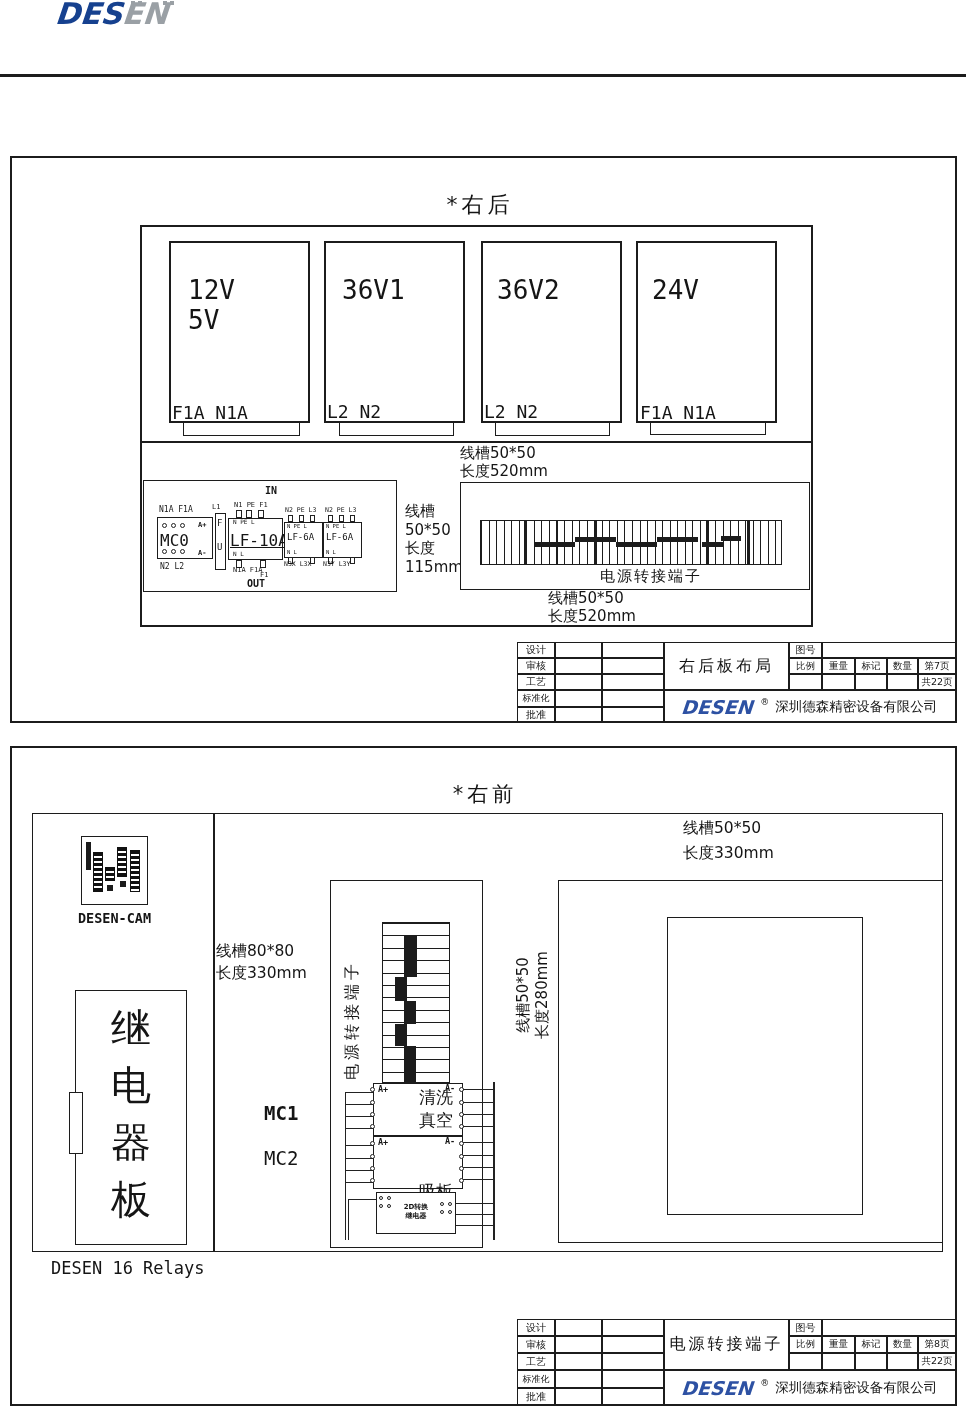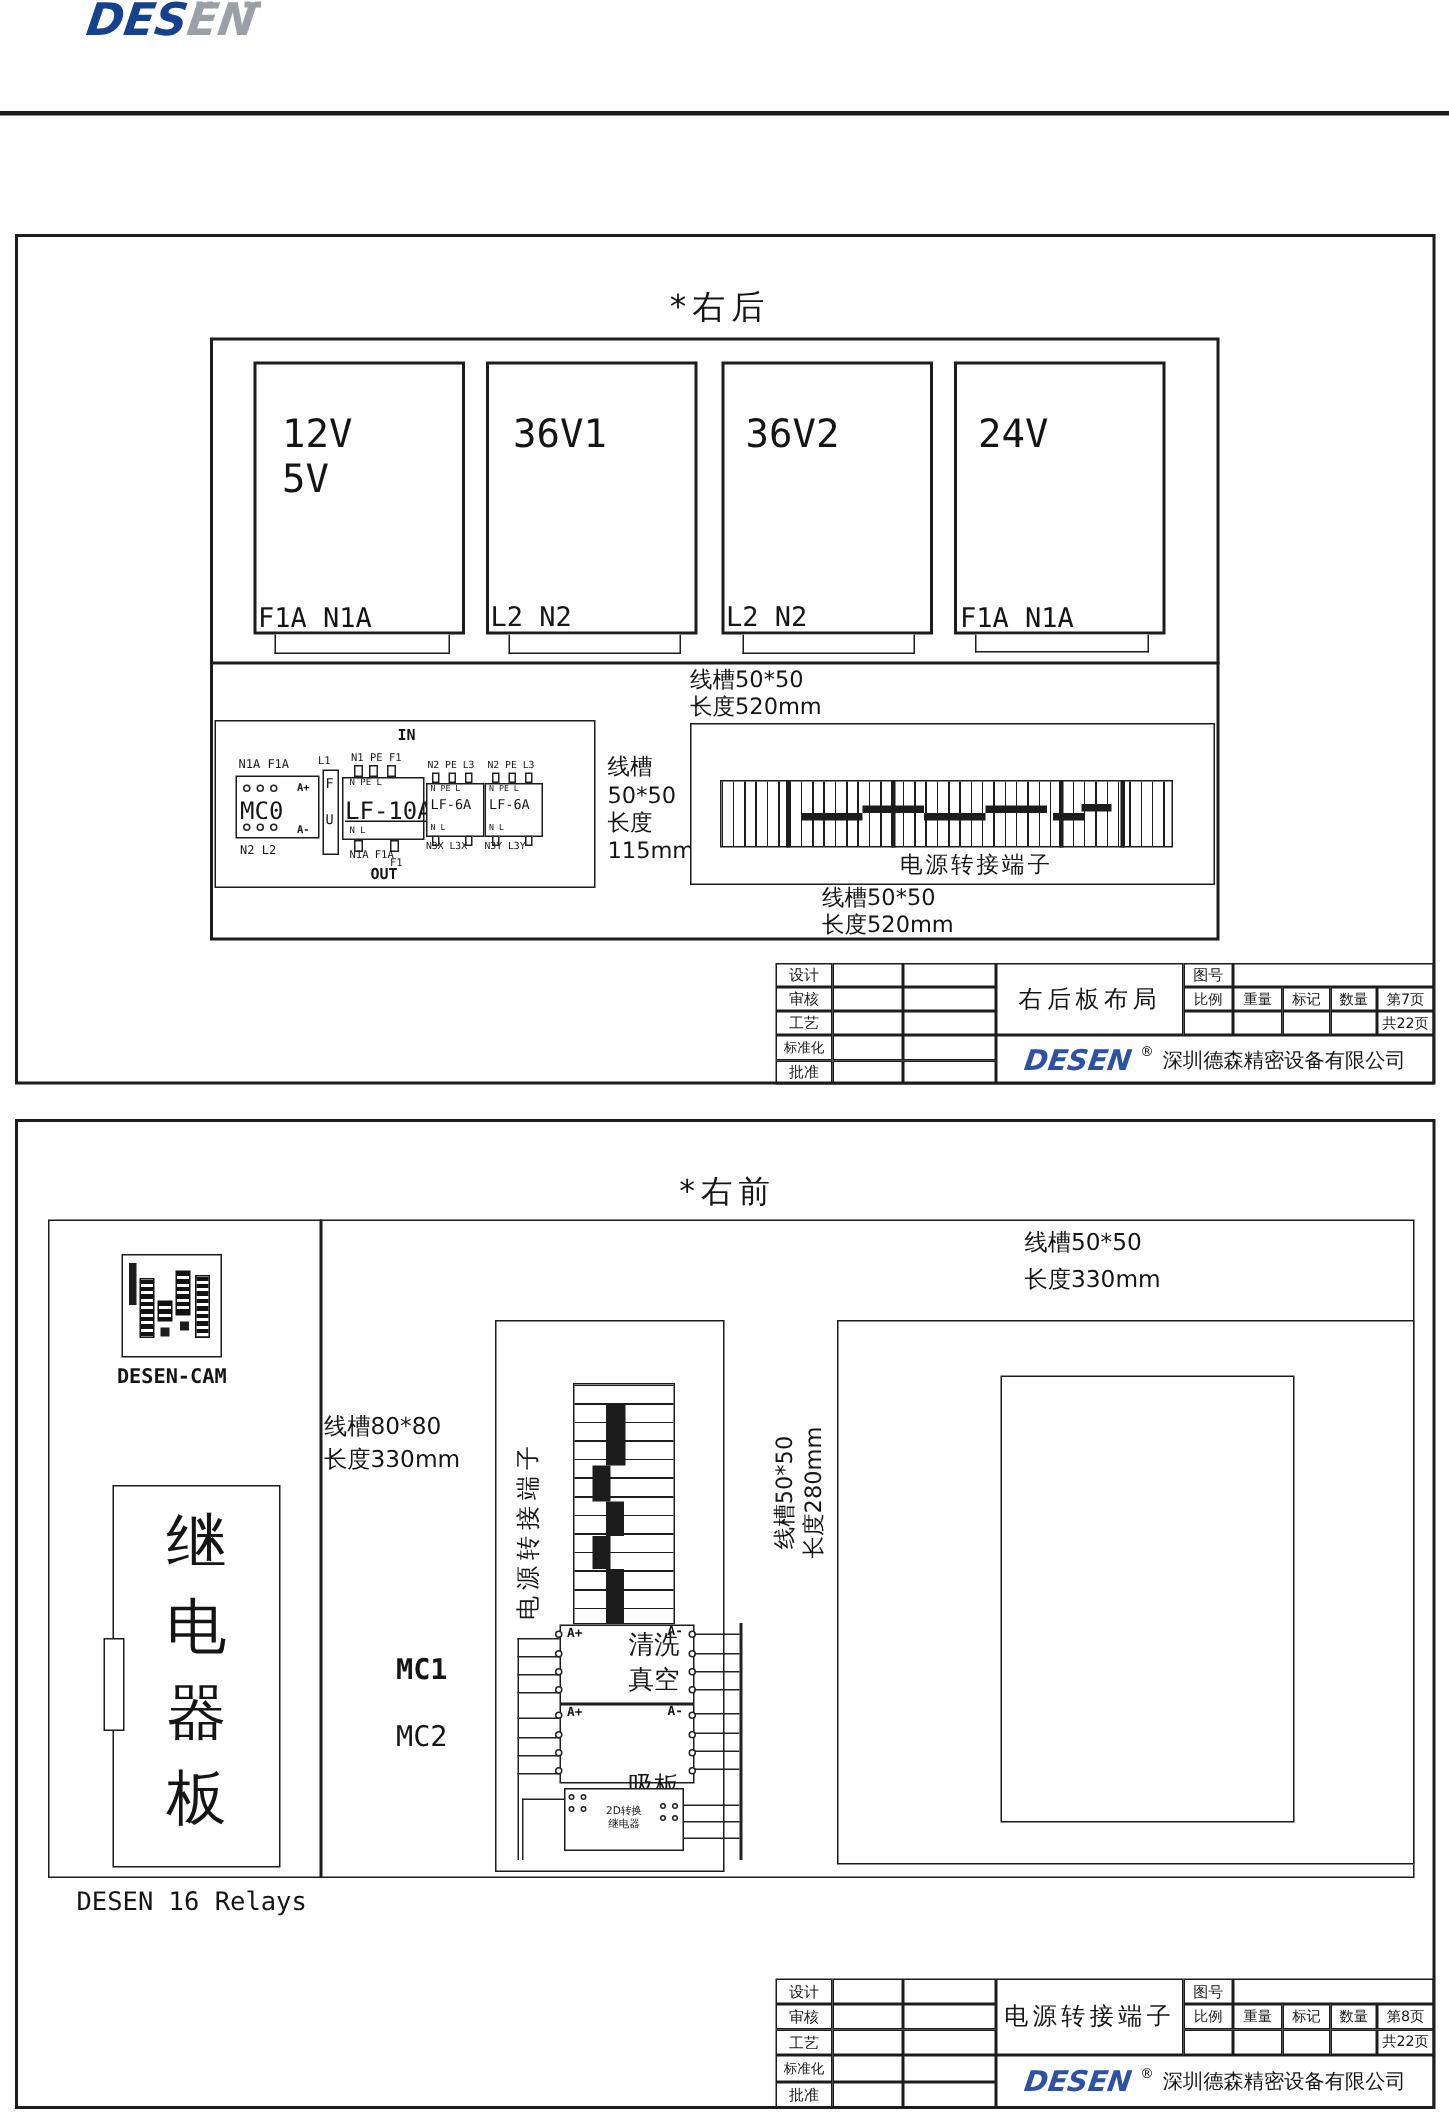--- a/index.html
+++ b/index.html
@@ -270,21 +270,21 @@
 <div class="dot" style="left:370px;top:1141px;width:5px;height:5px;"></div>
 <div class="dot" style="left:370px;top:1154px;width:5px;height:5px;"></div>
 <div class="dot" style="left:370px;top:1166px;width:5px;height:5px;"></div>
 <div class="dot" style="left:370px;top:1178px;width:5px;height:5px;"></div>
 <div class="dot" style="left:459px;top:1141px;width:5px;height:5px;"></div>
 <div class="dot" style="left:459px;top:1154px;width:5px;height:5px;"></div>
 <div class="dot" style="left:459px;top:1166px;width:5px;height:5px;"></div>
 <div class="dot" style="left:459px;top:1178px;width:5px;height:5px;"></div>
 
 <div class="bx" style="left:376px;top:1192px;width:80px;height:42px;"></div>
-<div class="c ctr" style="left:386px;top:1203px;width:60px;font-size:7px;line-height:9px;">2D转换
+<div class="c ctr" style="left:386px;top:1203px;width:60px;font-size:7px;line-height:9px;font-weight:bold;">2D转换
 继电器</div>
 <div class="dot" style="left:379px;top:1196px;width:4px;height:4px;"></div>
 <div class="dot" style="left:387px;top:1196px;width:4px;height:4px;"></div>
 <div class="dot" style="left:379px;top:1204px;width:4px;height:4px;"></div>
 <div class="dot" style="left:387px;top:1204px;width:4px;height:4px;"></div>
 <div class="dot" style="left:440px;top:1202px;width:4px;height:4px;"></div>
 <div class="dot" style="left:448px;top:1202px;width:4px;height:4px;"></div>
 <div class="dot" style="left:440px;top:1210px;width:4px;height:4px;"></div>
 <div class="dot" style="left:448px;top:1210px;width:4px;height:4px;"></div>
 

